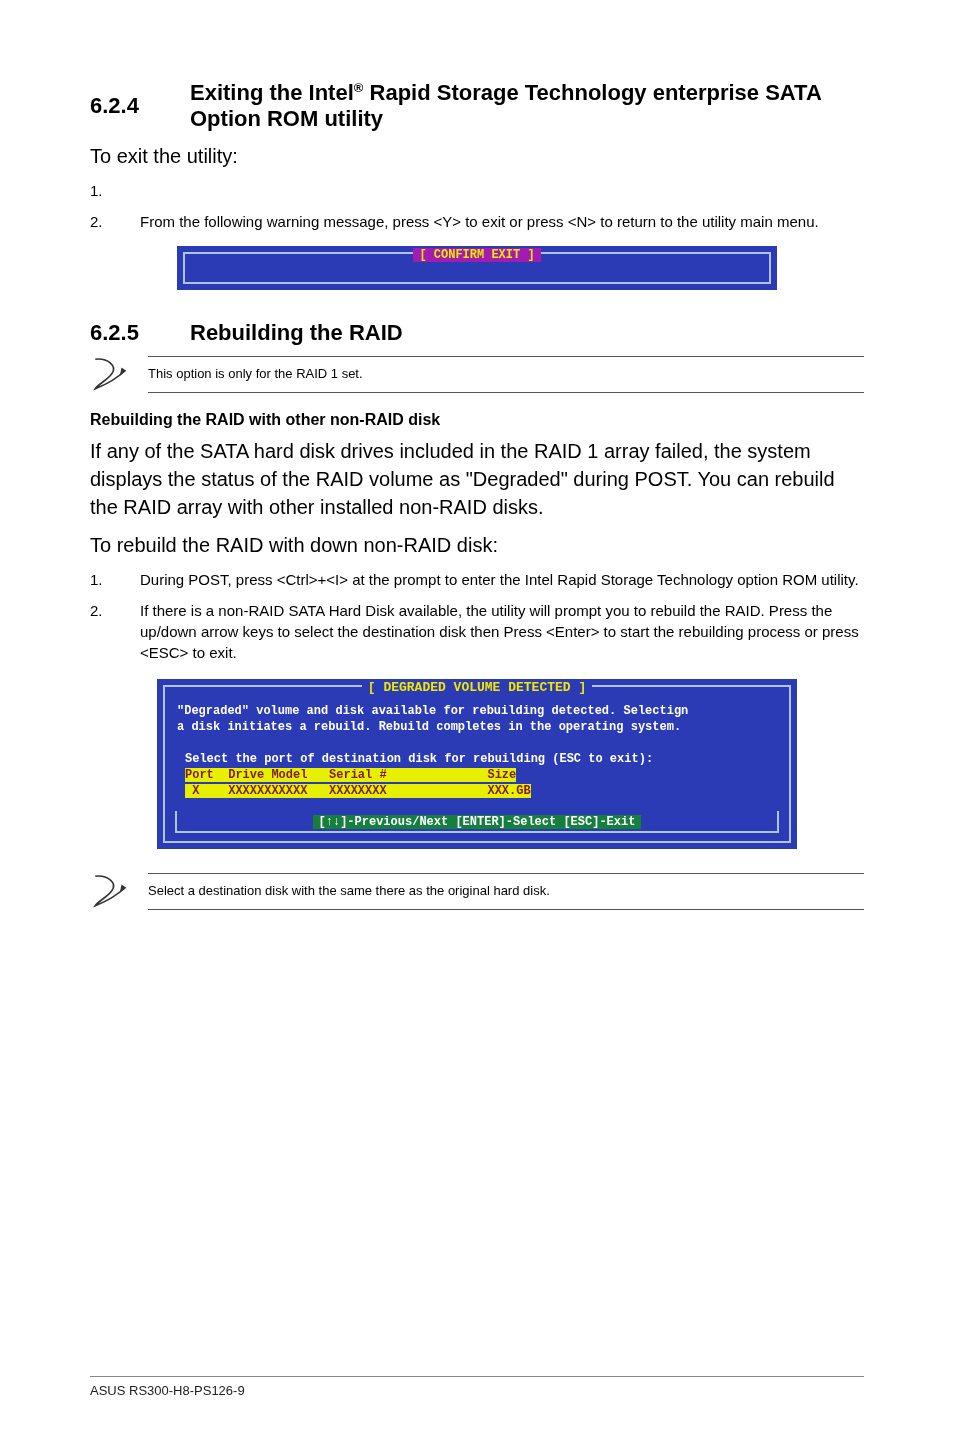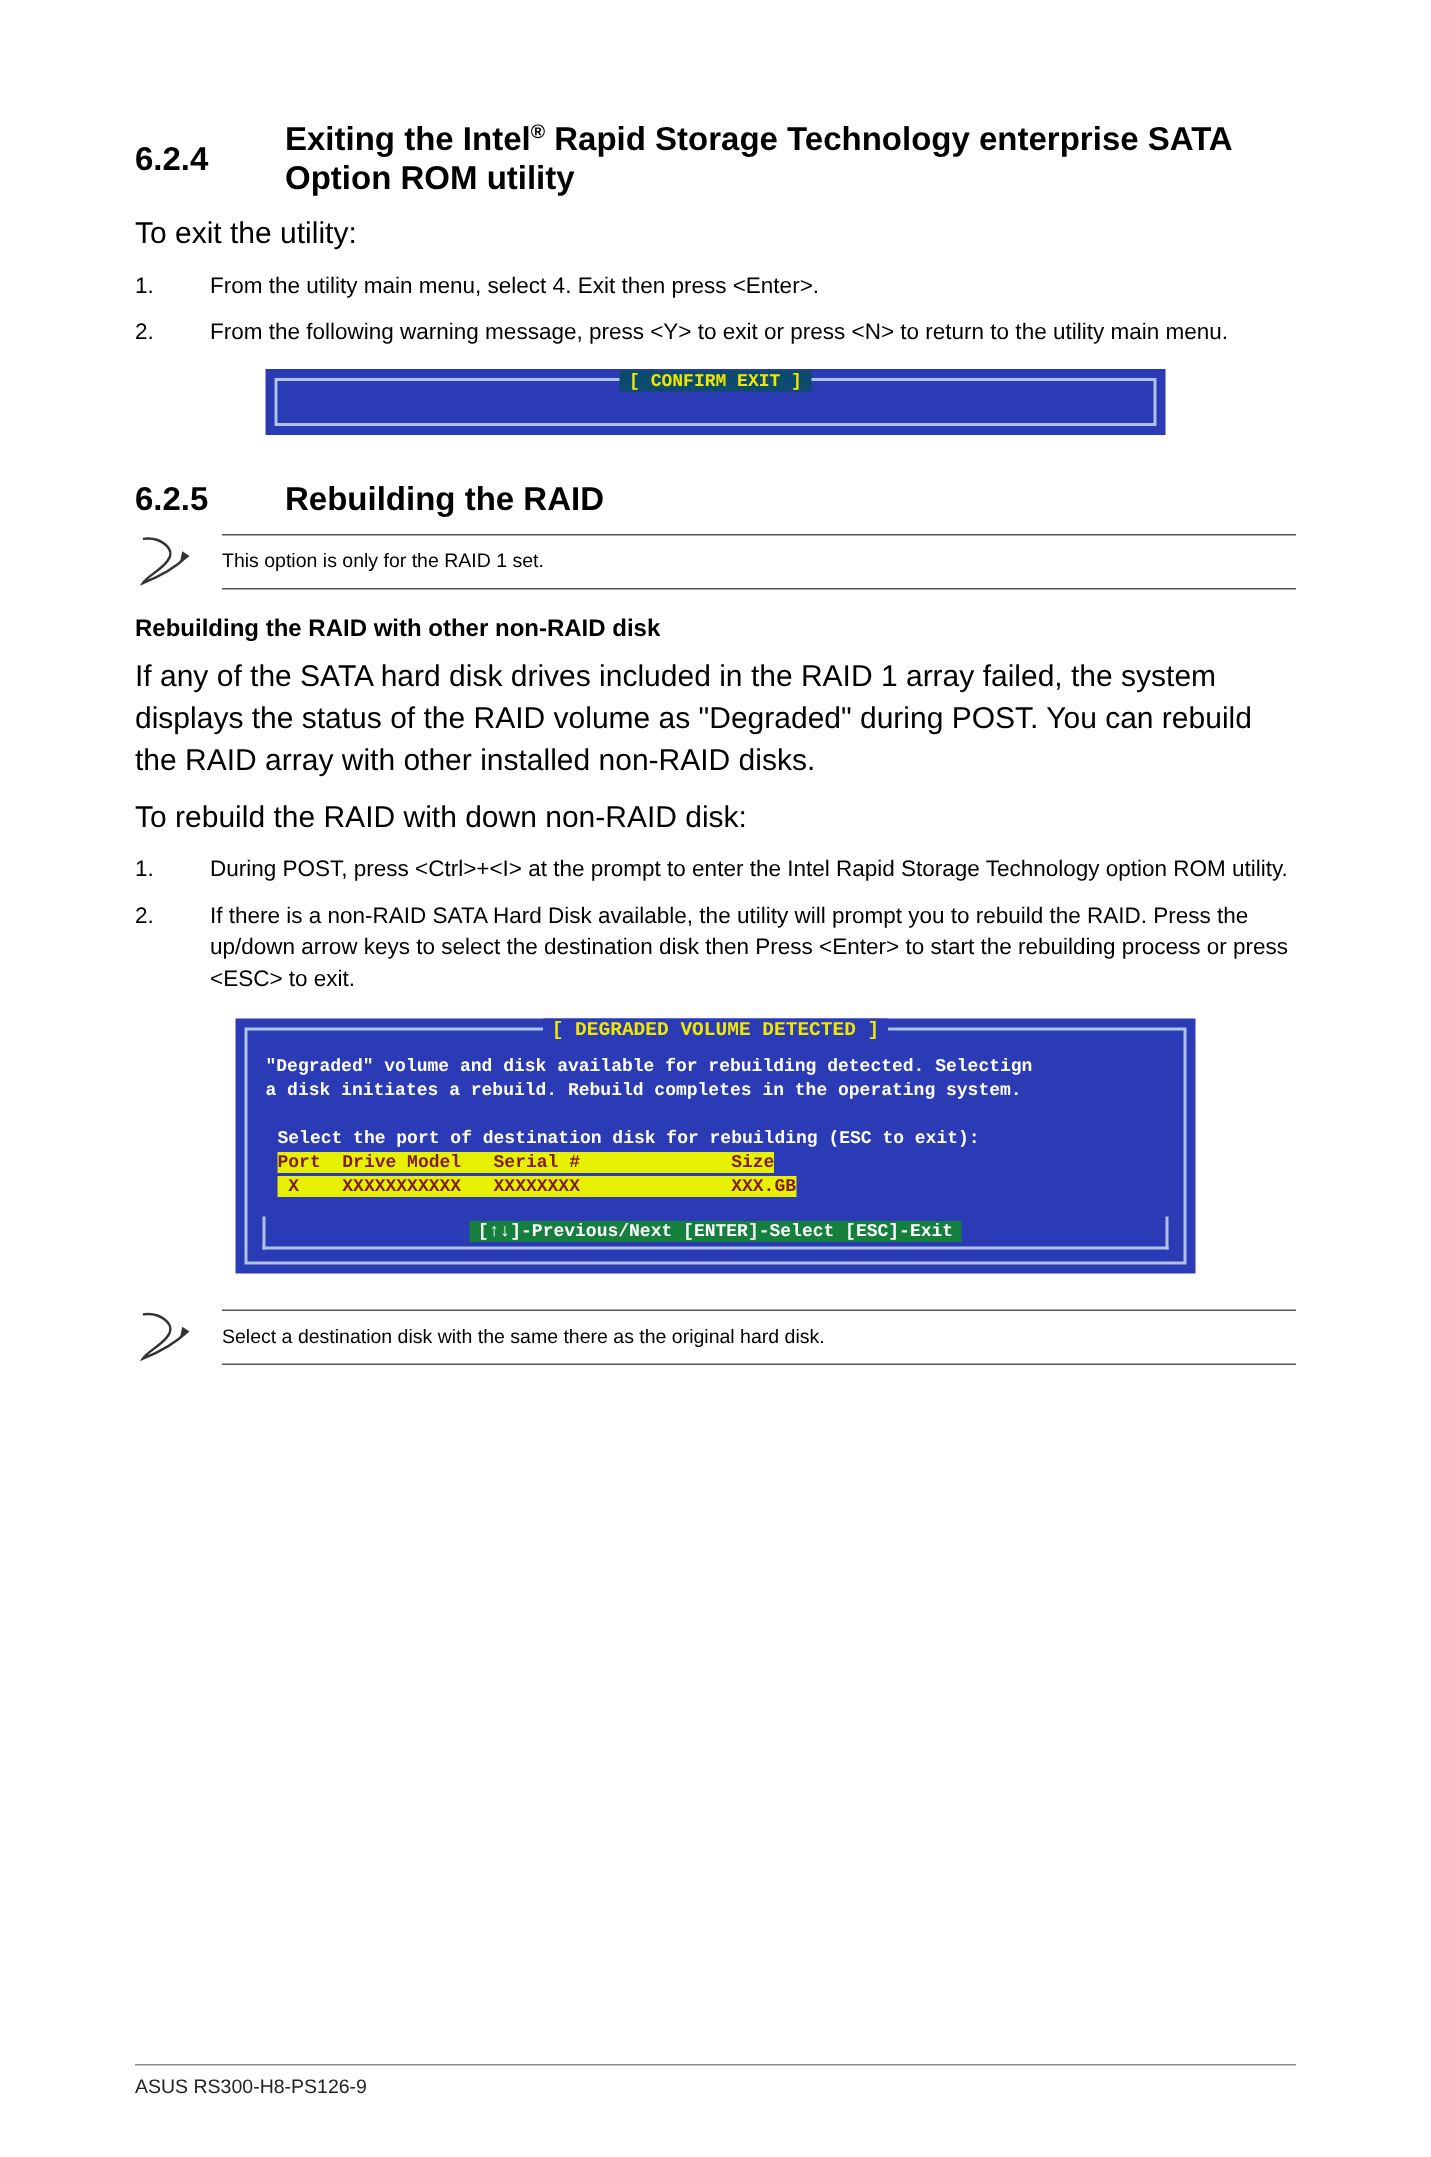--- a/index.html
+++ b/index.html
@@ -32,21 +32,21 @@
     padding: 6px;
   }
   .bluebox-inner {
     border: 2px solid #aec4e6;
     padding: 8px 10px 14px 10px;
     position: relative;
   }
   .bluebox-title-wrap { text-align: center; margin-top: -18px; margin-bottom: 6px; }
   .bluebox-title {
     display: inline-block;
-    background: #0c4a6e;
+    background: #a21caf;
     color: #f0e800;
     font-family: "Courier New", monospace;
     font-weight: bold;
     font-size: 12px;
     padding: 0 6px;
   }
   .bluebox-body {
     color: #fff;
     font-family: "Courier New", monospace;
     font-weight: bold;
@@ -135,21 +135,20 @@
   <span class="sectitle">
     <span>Exiting the Intel</span><sup>®</sup><span> Rapid Storage Technology enterprise SATA Option ROM utility</span>
   </span>
 </h2>
 
 <p class="body-text">To exit the utility:</p>
 
 <ol class="numlist">
   <li>
     <span class="num">1.</span>
-    <span>From the utility main menu, select 4. Exit then press &lt;Enter&gt;.</span>
   </li>
   <li>
     <span class="num">2.</span>
     <span>From the following warning message, press &lt;Y&gt; to exit or press &lt;N&gt; to return to the utility main menu.</span>
   </li>
 </ol>
 
 <div class="bluebox">
   <div class="bluebox-inner">
     <div class="bluebox-title-wrap">

